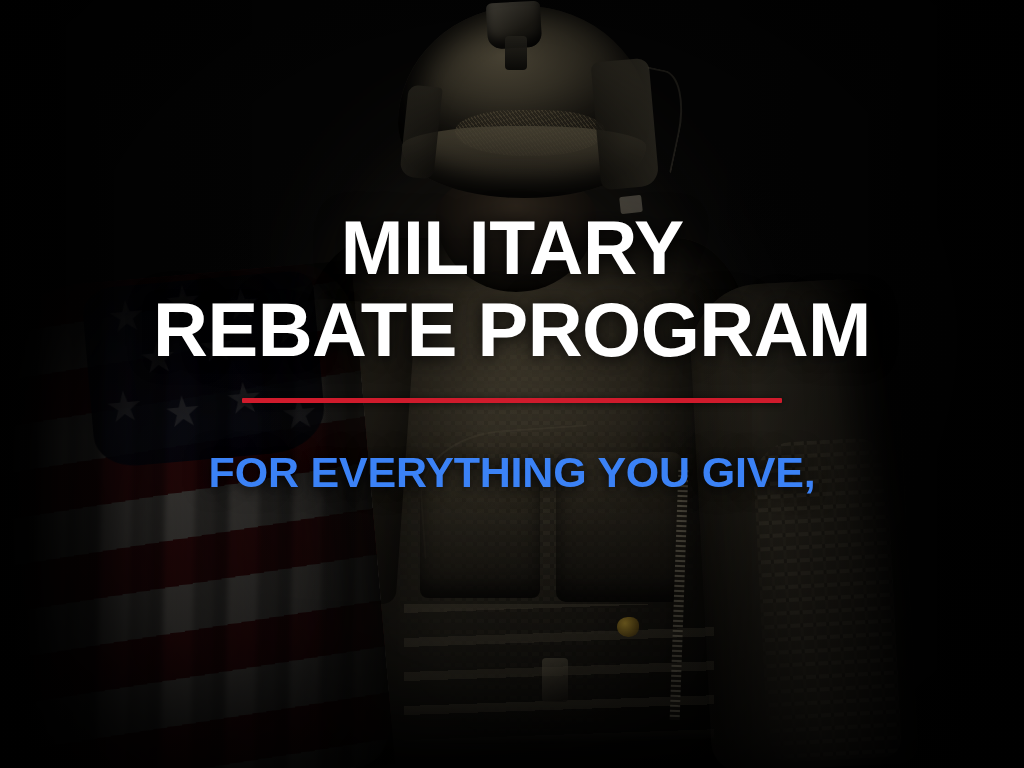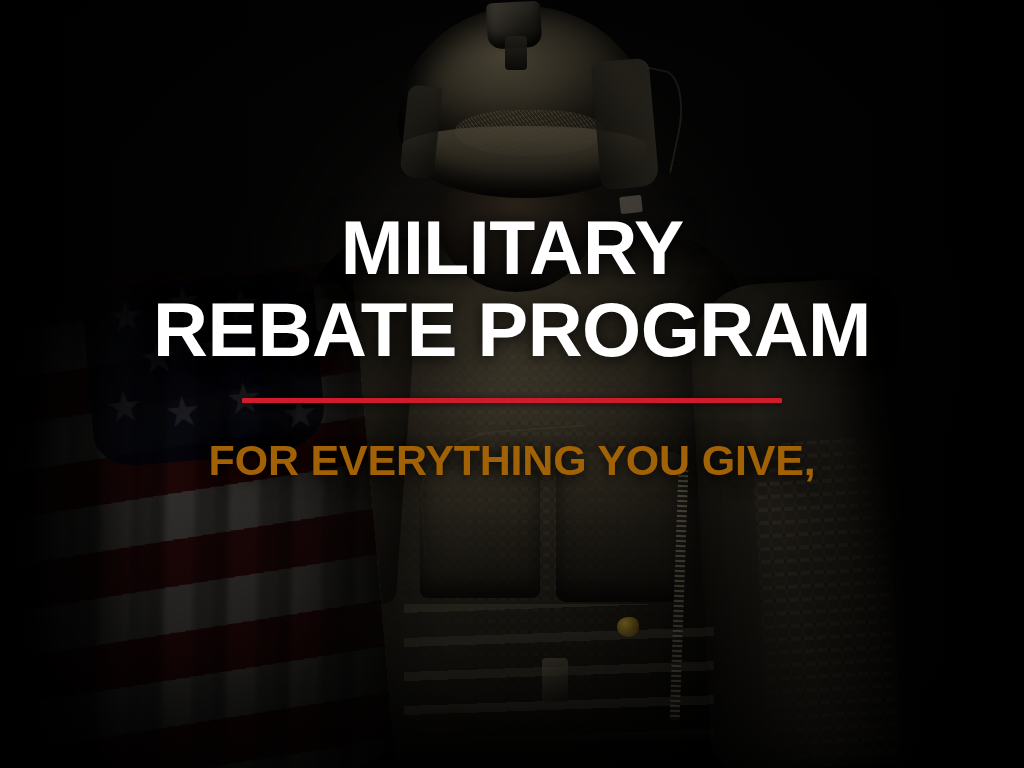--- a/index.html
+++ b/index.html
@@ -329,26 +329,26 @@
   }
   .rule {
     width: 540px;
     height: 5px;
     background: #d01b2c;
     margin-top: 31px;
     border-radius: 1px;
     box-shadow: 0 1px 6px rgba(0,0,0,0.6);
   }
   .subhead {
-    color: #a16207;
+    color: #3b82f6;
     font-weight: 700;
     font-size: 43px;
     line-height: 1.28;
     letter-spacing: -0.2px;
-    margin-top: 30px;
+    margin-top: 42px;
     text-shadow: 0 2px 12px rgba(0,0,0,0.7), 0 0 24px rgba(0,0,0,0.5);
     -webkit-font-smoothing: antialiased;
   }
   .sub-line { display: block; }
 </style>
 </head>
 <body>
 
 <div id="poster">
 

